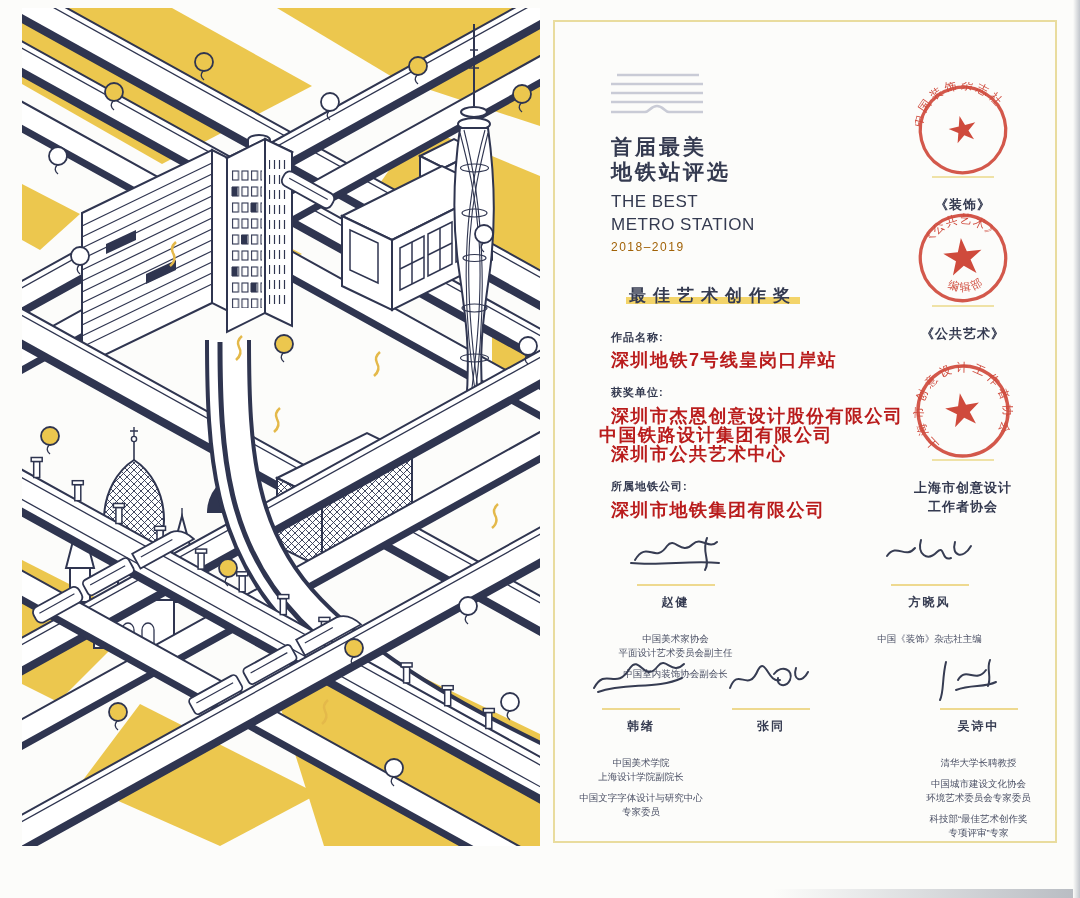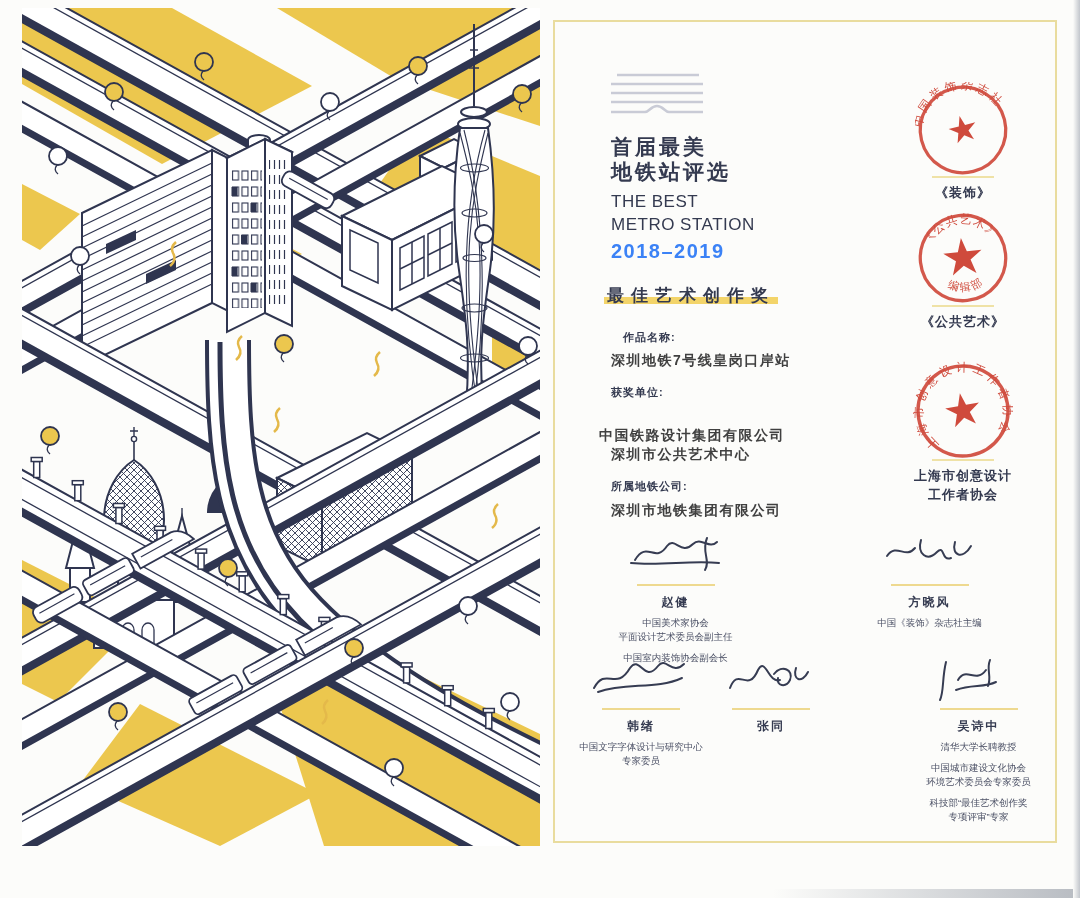--- a/index.html
+++ b/index.html
@@ -4,33 +4,33 @@
 <style>
   html,body{margin:0;padding:0;background:#e9eaec;}
   .stage{position:relative;width:1080px;height:898px;background:#fcfcfa;overflow:hidden;
          font-family:"Liberation Sans","DejaVu Sans",sans-serif;color:#363c52;}
   .abs{position:absolute;}
   
   .cert-frame{position:absolute;left:553px;top:20px;width:504px;height:823px;
               border:2px solid #e9dc9e;box-sizing:border-box;}
   .cn-title{font-size:21px;font-weight:bold;letter-spacing:3px;line-height:25px;color:#343a50;}
   .en-title{font-size:17px;font-weight:normal;letter-spacing:0.5px;line-height:23px;color:#343a50;}
-  .years{font-size:20px;font-weight:bold;letter-spacing:1.5px;color:#3b82f6;}
+  .years{font-size:12px;font-weight:normal;letter-spacing:1.5px;color:#a16207;}
   .award{font-size:17px;font-weight:bold;letter-spacing:7px;color:#343a50;padding:0 3px;
          background:linear-gradient(180deg,rgba(0,0,0,0) 58%,#f3d469 58%,#f3d469 96%,rgba(0,0,0,0) 96%);}
   .cert-label{font-size:11px;font-weight:bold;letter-spacing:1px;color:#343a50;}
-  .cert-value{font-size:14px;font-weight:bold;letter-spacing:1.5px;color:#404040;line-height:19px;}
+  .cert-value{font-size:18px;font-weight:bold;letter-spacing:1.5px;color:#b91c1c;line-height:19px;}
   .divider{height:2px;background:#efe2a6;}
   .seal-caption{font-size:13px;font-weight:bold;letter-spacing:1px;text-align:center;
-                color:#343a50;line-height:19px;}
+                color:#343a50;line-height:19px;margin-top:12px;}
   .sig-block{text-align:center;}
   .sig{display:block;margin:0 auto;}
   .sig-underline{width:78px;height:2px;background:#eed98f;margin:2px auto 5px;}
   .sig-name{font-size:12px;font-weight:bold;letter-spacing:2px;color:#343a50;margin-top:8px;}
-  .sig-titles{margin-top:5px;font-size:9.5px;color:#4b5065;line-height:14px;}
+  .sig-titles{margin-top:21px;font-size:9.5px;color:#4b5065;line-height:14px;}
   .tg{margin-bottom:7px;}
   .scan-edge-right{position:absolute;right:0;top:0;width:7px;height:898px;
                    background:linear-gradient(90deg,rgba(198,201,206,0),#c2c6cc);}
   .scan-edge-bottom{position:absolute;right:7px;bottom:0;width:300px;height:9px;
                     background:linear-gradient(90deg,rgba(185,189,195,0),#b9bdc3);}
 </style>
 </head>
 <body>
 
 <div class="stage">
@@ -401,28 +401,29 @@
         <line x1="2" y1="30" x2="94" y2="30"></line>
         <path d="M2,40 H36 C40,40 42,34 48,34 C54,34 56,40 60,40 H94"></path>
       </g>
     </svg>
 
     <div class="abs cn-title" style="left:56px;top:112px">首届最美</div>
     <div class="abs cn-title" style="left:56px;top:137px">地铁站评选</div>
     <div class="abs en-title" style="left:56px;top:168px">THE BEST</div>
     <div class="abs en-title" style="left:56px;top:191px">METRO STATION</div>
     <div class="abs years" style="left:56px;top:218px">2018–2019</div>
-    <div class="abs" style="left:49px;top:262px">
+    <div class="abs" style="left:71px;top:262px">
       <span class="award">最佳艺术创作奖</span>
     </div>
 
-    <div class="abs cert-label" style="left:68px;top:308px">作品名称:</div>
+    <div class="abs cert-label" style="left:56px;top:308px">作品名称:</div>
     <div class="abs cert-value" style="left:56px;top:329px">深圳地铁7号线皇岗口岸站</div>
 
     <div class="abs cert-label" style="left:56px;top:363px">获奖单位:</div>
+    <div class="abs cert-value" style="left:56px;top:385px">深圳市杰恩创意设计股份有限公司</div>
     <div class="abs cert-value" style="left:44px;top:404px">中国铁路设计集团有限公司</div>
     <div class="abs cert-value" style="left:56px;top:423px">深圳市公共艺术中心</div>
 
     <div class="abs cert-label" style="left:56px;top:457px">所属地铁公司:</div>
     <div class="abs cert-value" style="left:56px;top:479px">深圳市地铁集团有限公司</div>
 
     <svg class="abs" style="left:360px;top:60px" width="96" height="96" viewBox="-50 -50 100 100" xmlns:xlink="http://www.w3.org/1999/xlink">
       <g transform="rotate(-14)">
         <circle r="44.5" fill="none" stroke="#cf4a3c" stroke-width="3.4" opacity="0.92"></circle>
         <path id="arc1" d="M -32,29 A 43 43 0 1 1 32,29" fill="none"></path>
@@ -509,20 +510,24 @@
       <svg class="sig" width="110" height="52" viewBox="0 0 110 52">
         <g stroke="#363c52" stroke-width="2" fill="none" stroke-linecap="round">
           <path d="M8,34 C20,12 30,38 44,14 C54,0 58,30 72,12 C80,2 86,22 98,10"></path>
           <path d="M12,38 C40,28 70,36 96,24"></path>
         </g>
       </svg>
       <div class="sig-underline"></div>
       <div class="sig-name">韩绪</div>
       <div class="sig-titles">
         <div class="tg">
+          <div>中国美术学院</div>
+          <div>上海设计学院副院长</div>
+        </div>
+        <div class="tg">
           <div>中国文字字体设计与研究中心</div>
           <div>专家委员</div>
         </div>
       </div>
     </div>
 
     <div class="abs sig-block" style="left:140px;top:632px;width:152px">
       <svg class="sig" width="110" height="52" viewBox="0 0 110 52">
         <g stroke="#363c52" stroke-width="2" fill="none" stroke-linecap="round">
           <path d="M14,34 C22,12 32,40 42,16 C50,2 52,30 64,26"></path>

